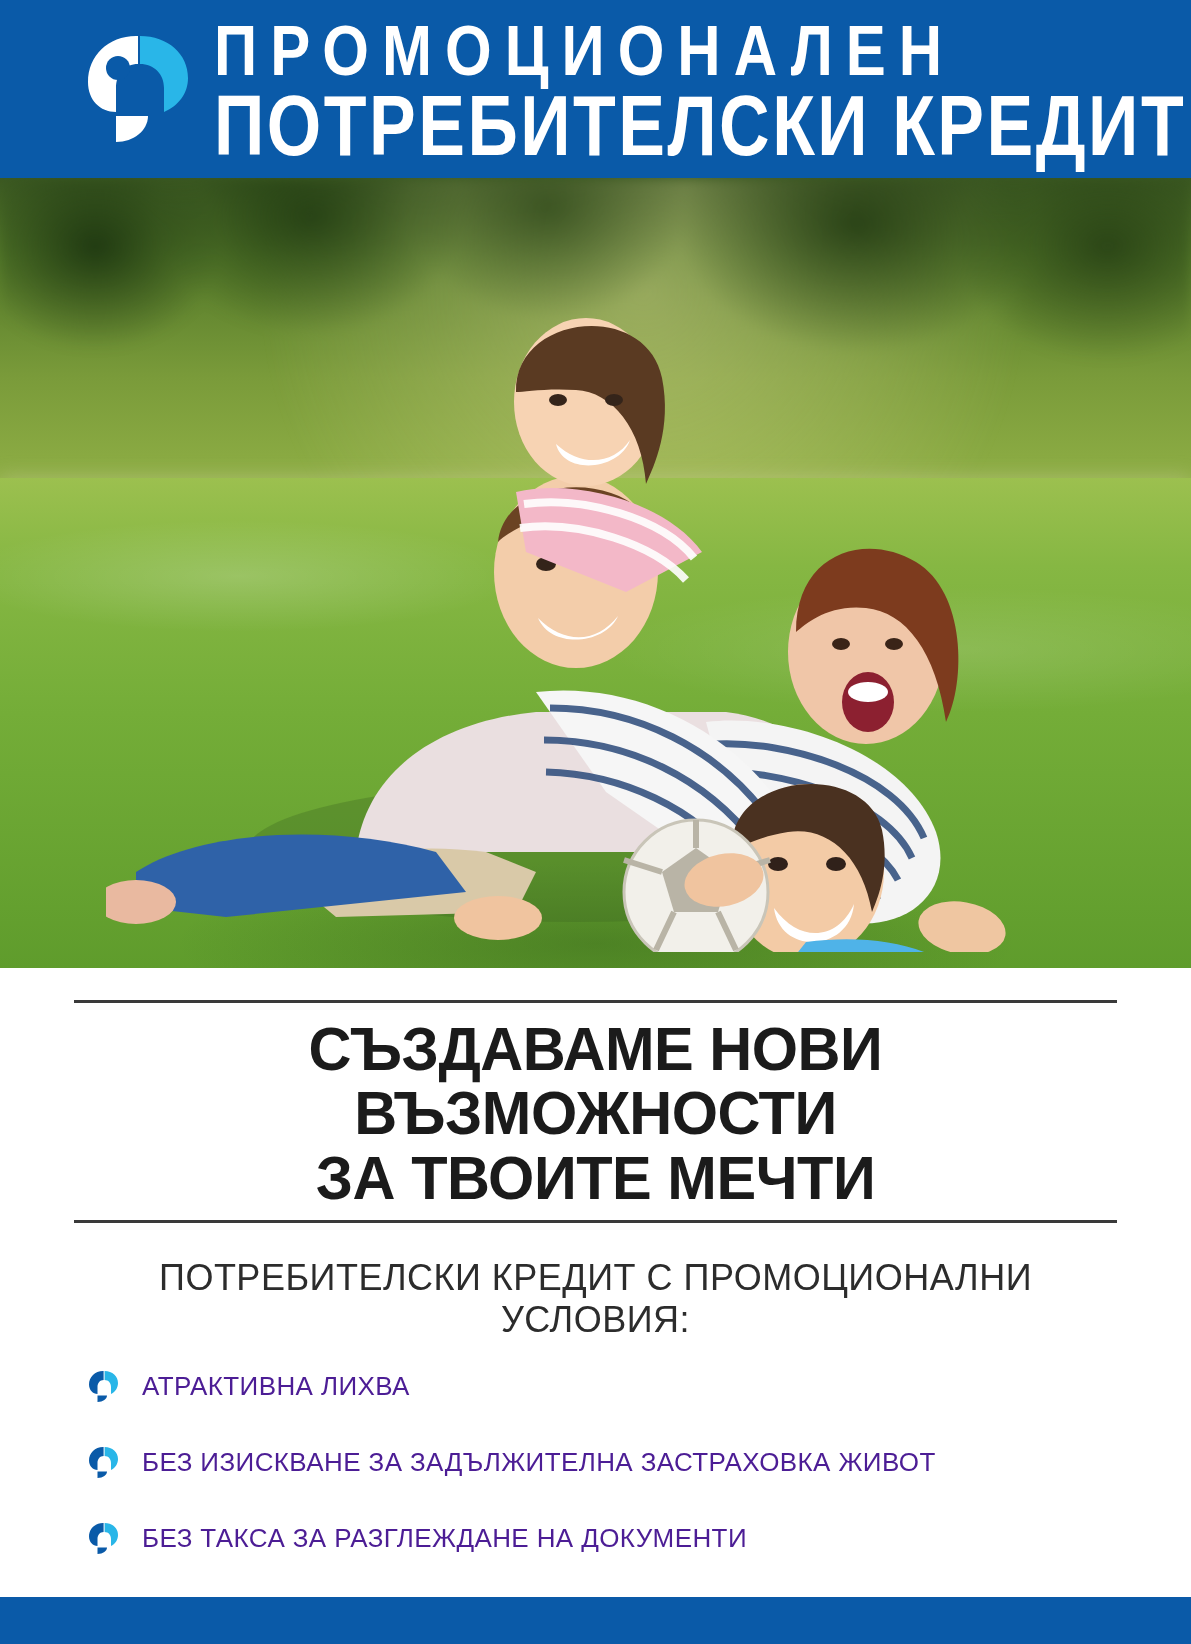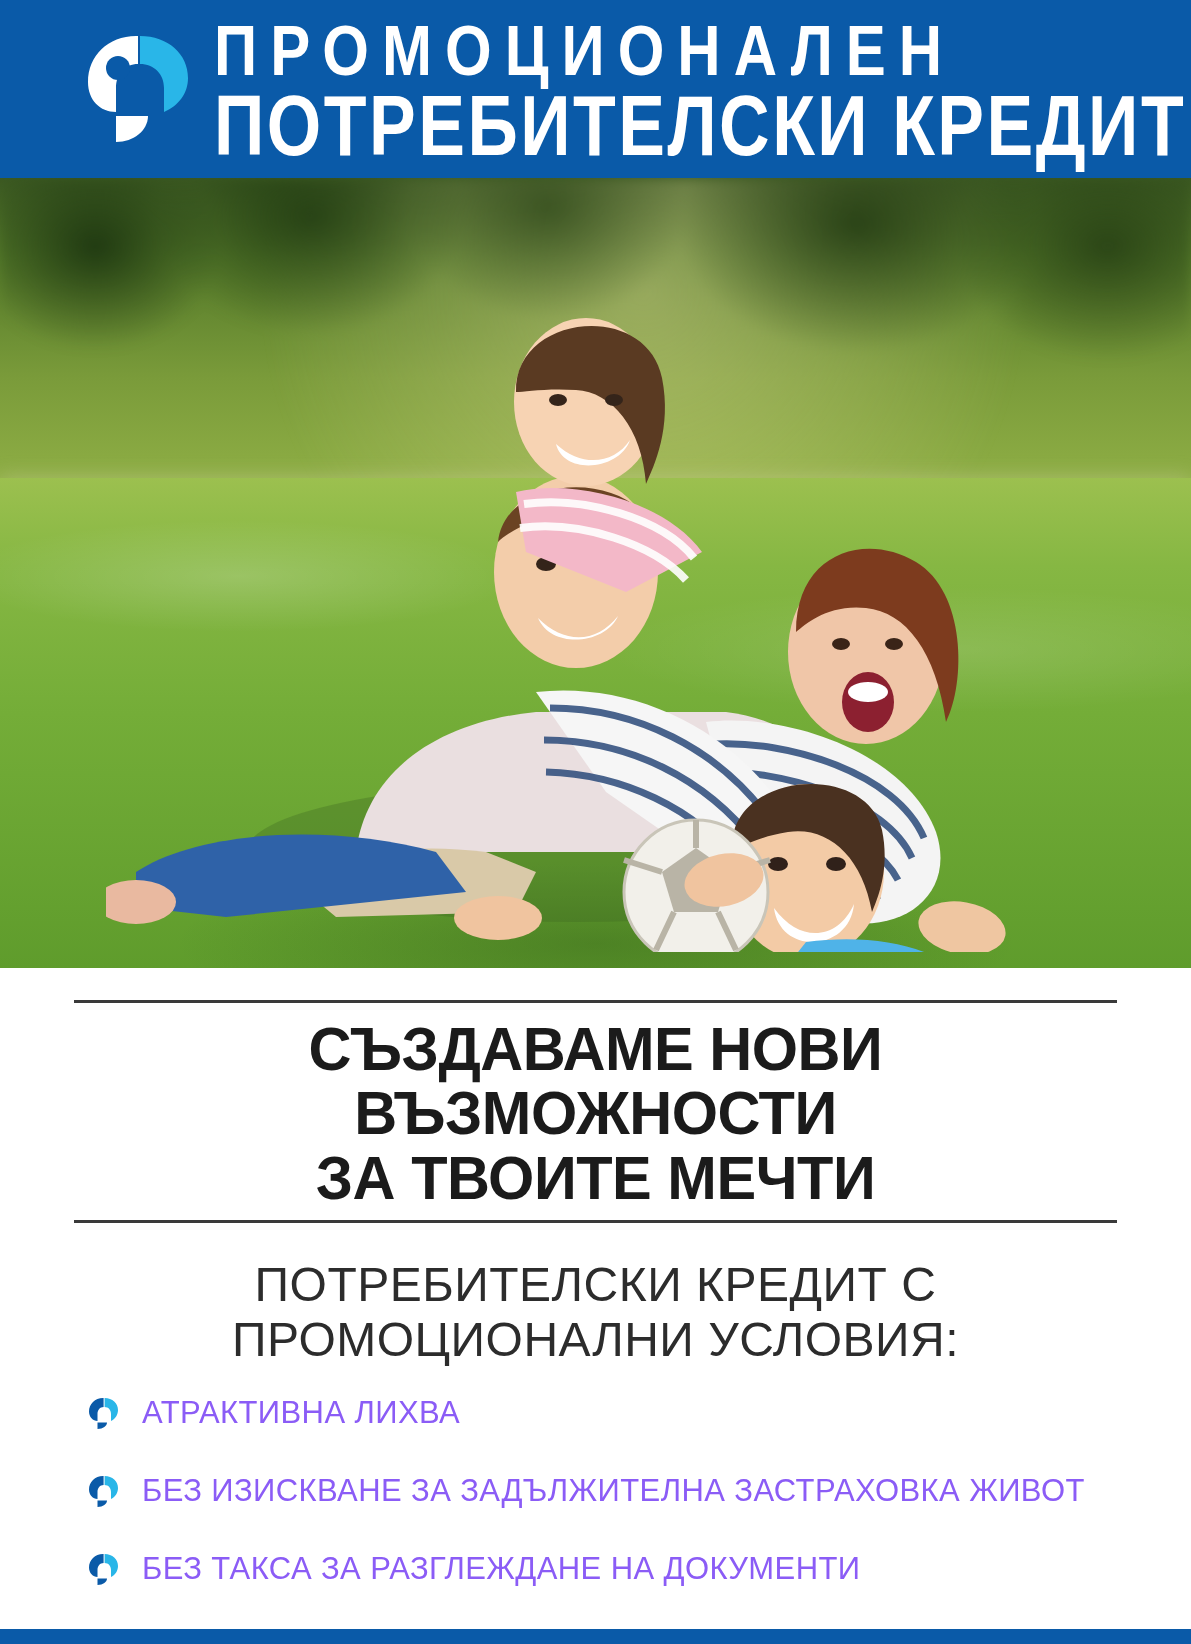--- a/index.html
+++ b/index.html
@@ -148,21 +148,21 @@
     letter-spacing: -0.5px;
     padding: 14px 0 10px 0;
     transform: scaleX(0.96);
   }
   .headline .l2 { display: block; }
   .rule.bottom { margin-bottom: 0; }
 
   .subhead {
     text-align: center;
     color: #2c2c2c;
-    font-size: 48px;
+    font-size: 36px;
     letter-spacing: 0.5px;
     margin-top: 34px;
     margin-bottom: 28px;
     font-weight: normal;
   }
 
   .bullets {
     margin: 0;
     padding: 0 0 0 12px;
     list-style: none;
@@ -172,22 +172,22 @@
     align-items: center;
     margin: 0 0 42px 0;
   }
   .bullet-icon {
     width: 34px;
     height: 34px;
     flex: 0 0 auto;
     margin-right: 22px;
   }
   .bullet-text {
-    color: #8b5cf6;
-    font-size: 31px;
+    color: #4c1d95;
+    font-size: 26px;
     letter-spacing: 0.4px;
   }
 
   
   .footer {
     height: 74px;
     background: #0a5aa8;
     color: #ffffff;
     display: flex;
     align-items: center;

